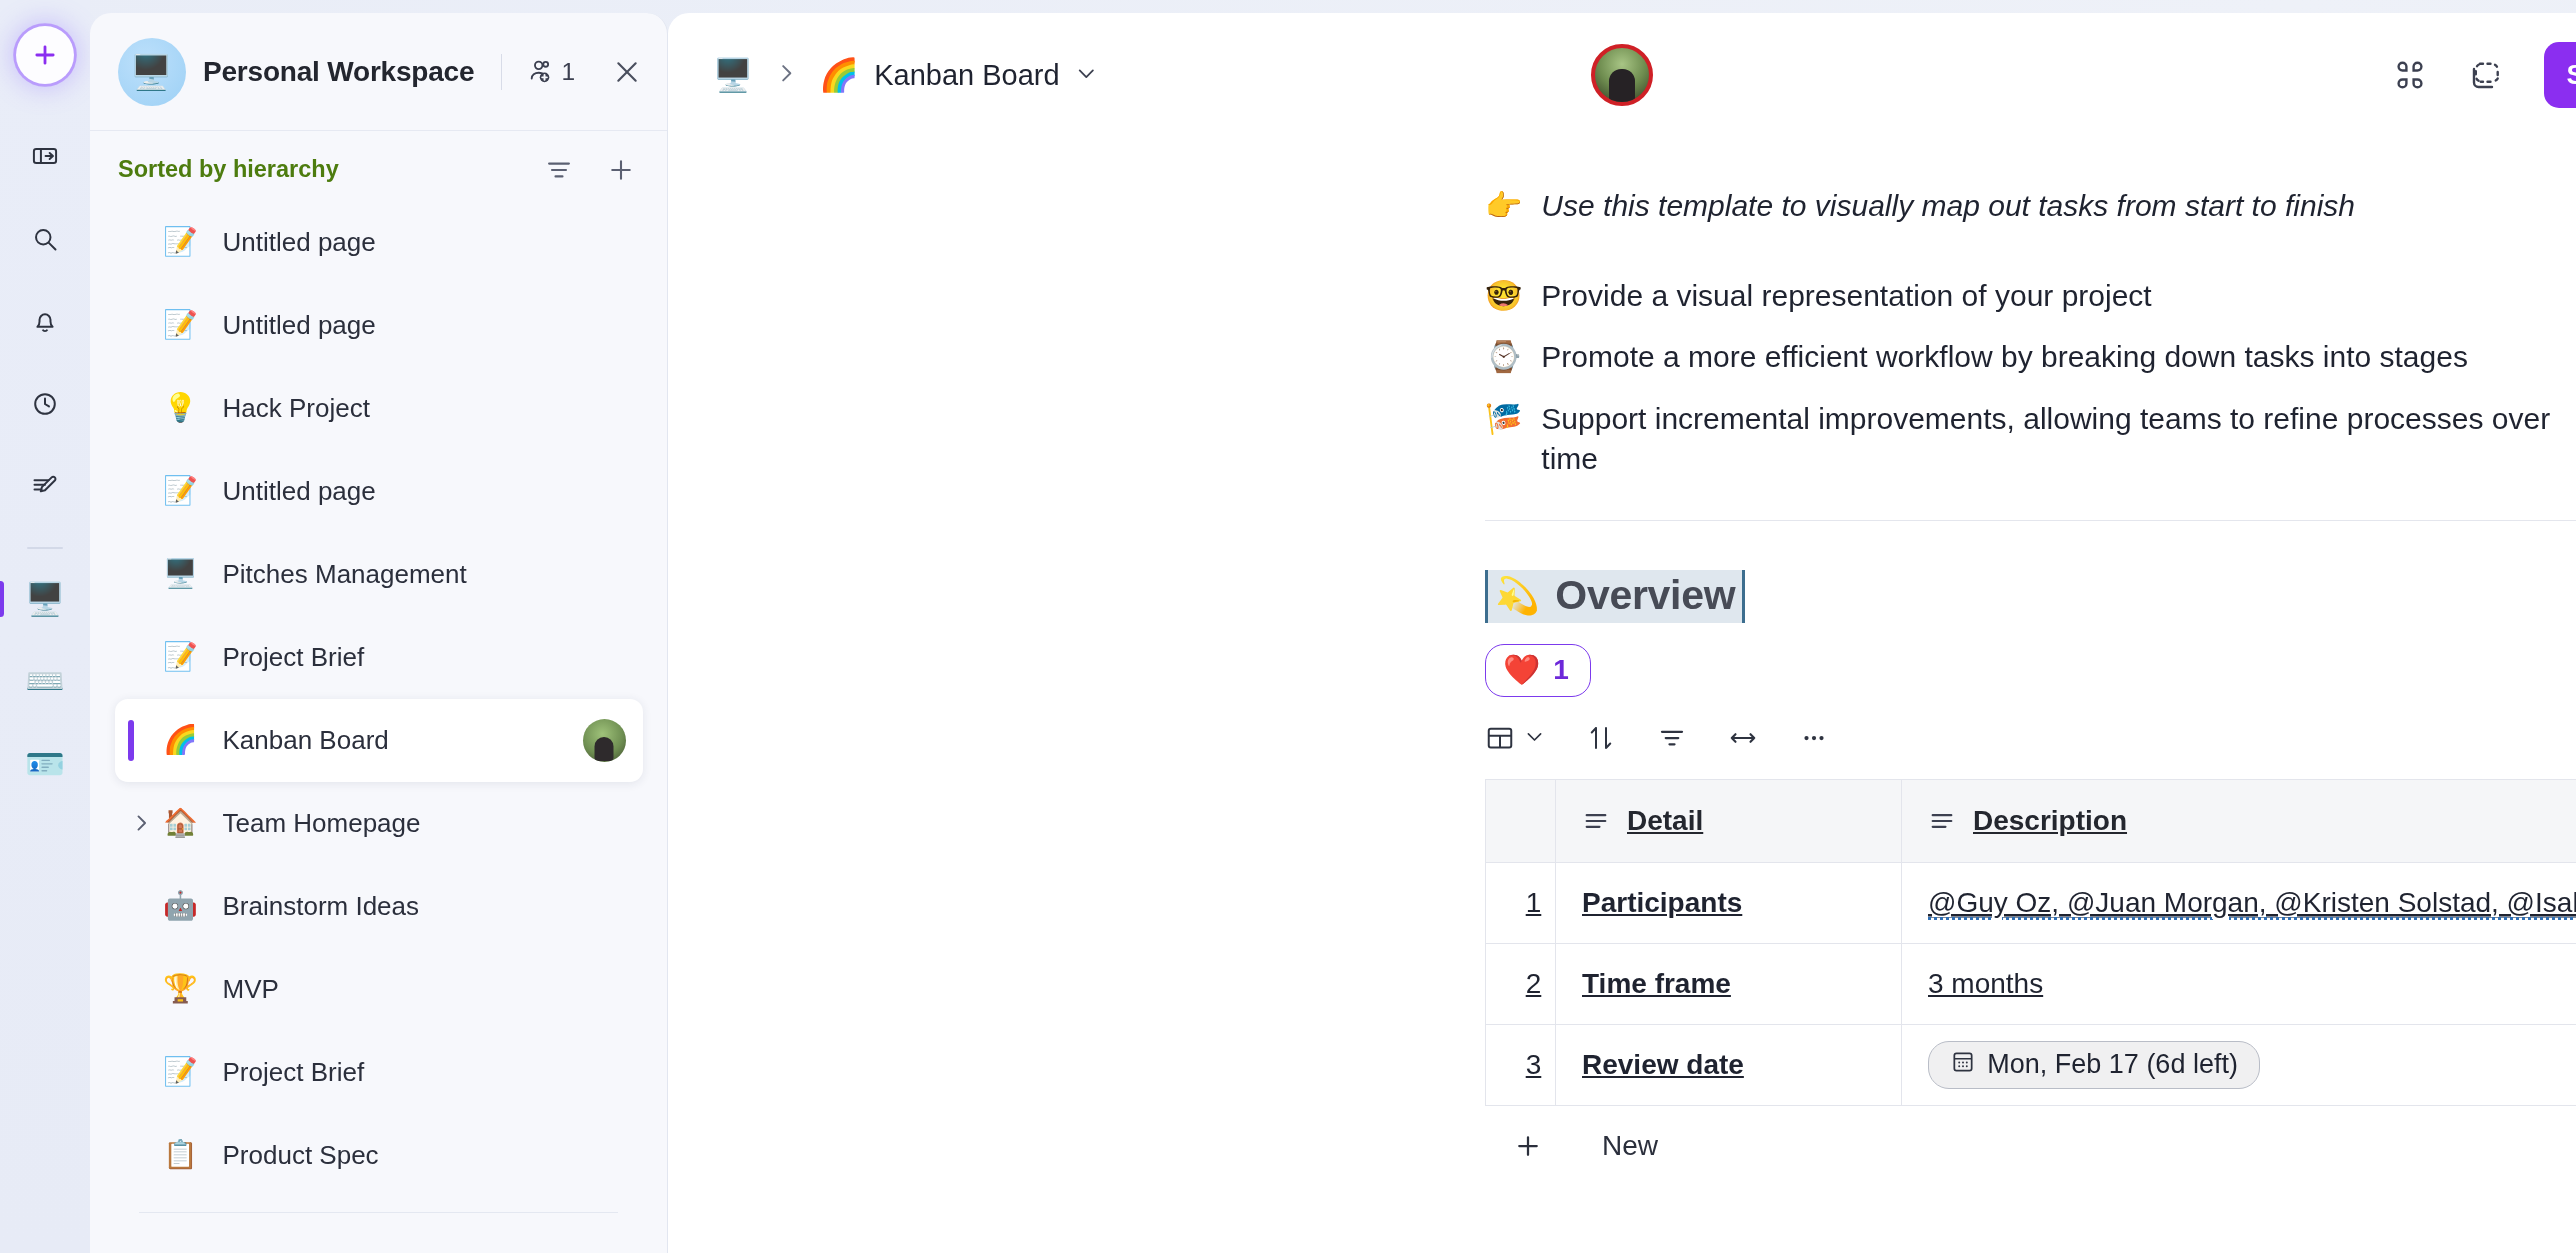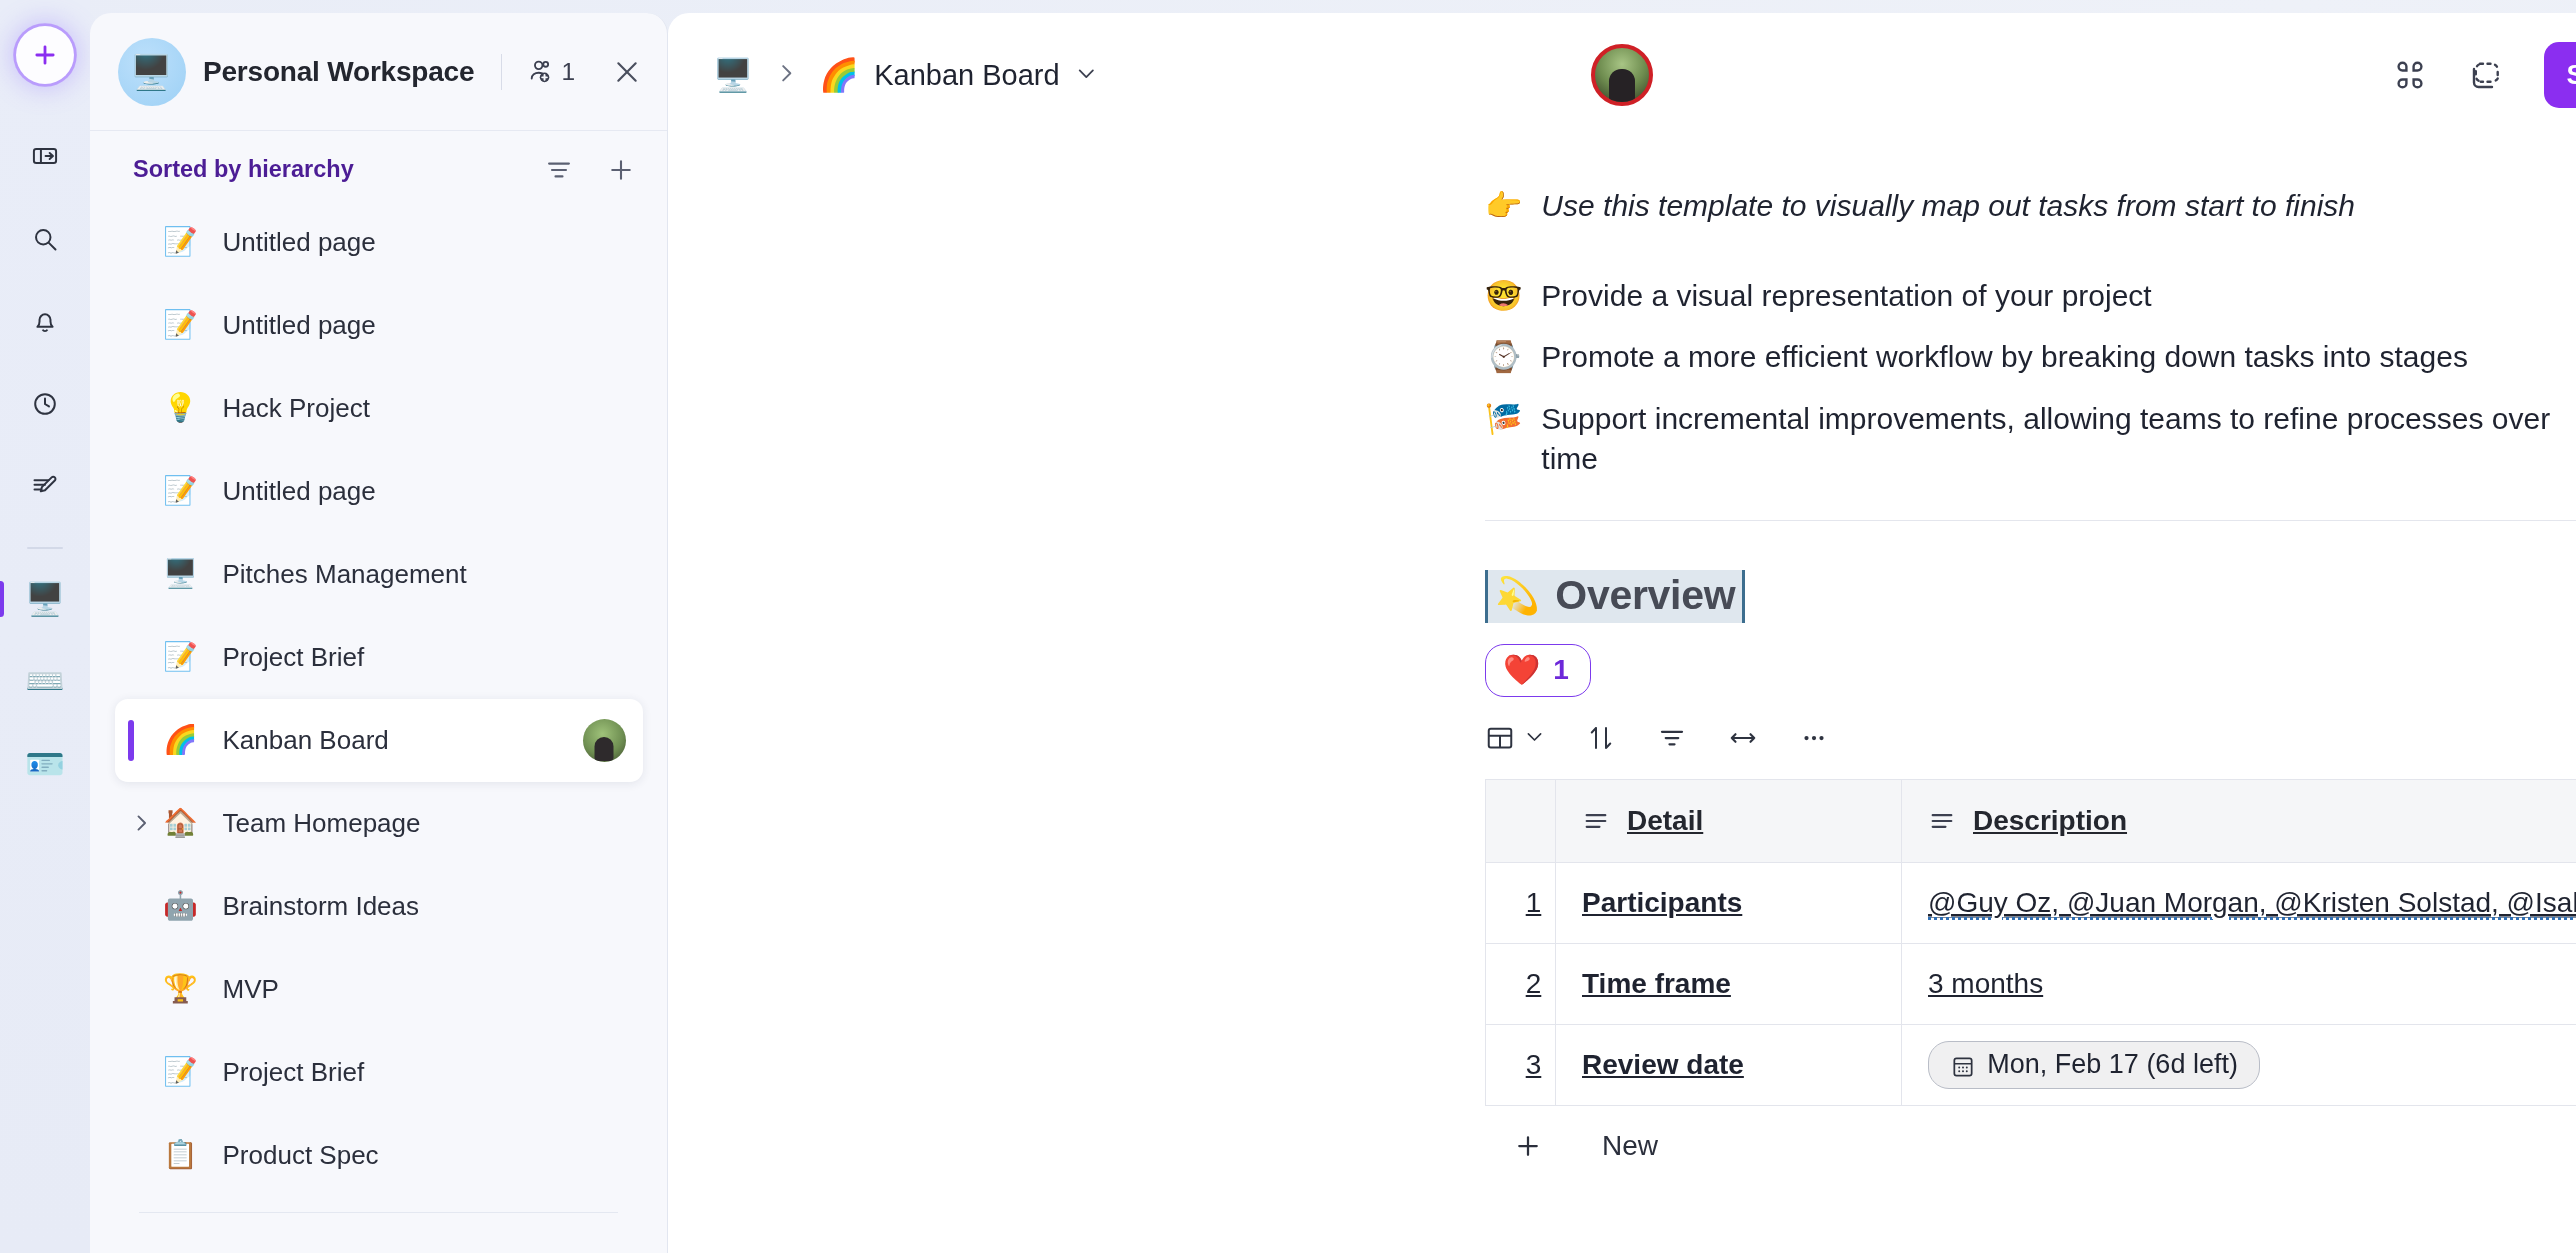--- a/index.html
+++ b/index.html
@@ -73,21 +73,21 @@
   .ws-members { display: flex; align-items: center; gap: 9.4px; cursor: pointer; }
   .ws-members svg { width: 28px; height: 28px; }
   .ws-members span { font-size: 24.5px; color: #3c4050; }
   .ws-close { margin-left: auto; cursor: pointer; display:flex; align-items:center; }
   .ws-close svg { width: 32px; height: 32px; }
 
   .sorted-row {
     display: flex; align-items: center;
     padding: 24.5px 32px 17px 28px;
   }
-  .sorted-label { font-size: 23.5px; color: #4c1d95; font-weight: 600; margin-left: 15px; }
+  .sorted-label { font-size: 23.5px; color: #4d7c0f; font-weight: 600; }
   .sorted-actions { margin-left: auto; display: flex; align-items: center; gap: 34px; }
   .sorted-actions svg { width: 28px; height: 28px; cursor: pointer; }
 
   .page-list { padding: 0 24.5px; flex: 1; overflow: hidden; }
   .page-item {
     display: flex; align-items: center; gap: 19px;
     height: 83px; padding: 0 17px 0 49px;
     border-radius: 13px; cursor: pointer; position: relative;
   }
   .page-item .p-emoji { font-size: 28px; width: 32px; text-align: center; flex: 0 0 32px; }
@@ -204,21 +204,21 @@
   table.grid td { height: 81px; font-size: 28px; color: #1f2330; padding: 0 0 0 26px; }
   td.c-num { width: 70px; text-align: center; color: #4b505e; font-size: 27px; padding: 0; border-left: none; }
   th.c-num { width: 70px; padding: 0; border-left: none; }
   td.c-detail, th.c-detail { width: 346px; }
   td.c-detail { font-weight: 700; }
   td.c-desc { border-right: none; }
   th.c-desc { border-right: none; }
   .mention { text-decoration: underline; text-decoration-color: #7e8796; text-underline-offset: 3.8px; }
   .mention .u { text-decoration: underline; text-decoration-style: dotted; text-decoration-color: #2f6fb5; text-decoration-thickness: 2.8px; text-underline-offset: 4.7px; }
   .date-pill {
-    display: inline-flex; align-items: flex-end; gap: 11.3px;
+    display: inline-flex; align-items: flex-start; gap: 11.3px;
     border: 1.9px solid #b9bdc7; border-radius: 21px;
     background: #f0f0f1; padding: 7.5px 21px; font-size: 27px; color: #1f2330;
   }
   .date-pill svg { width: 26px; height: 26px; }
   .new-row { display: flex; align-items: center; gap: 19px; margin-top: 24.5px; padding-left: 28px; cursor: pointer; }
   .new-row svg { width: 30px; height: 30px; }
   .new-row span { font-size: 28px; color: #2b2f3c; margin-left: 40px; }
 </style>
 </head>
 <body>

